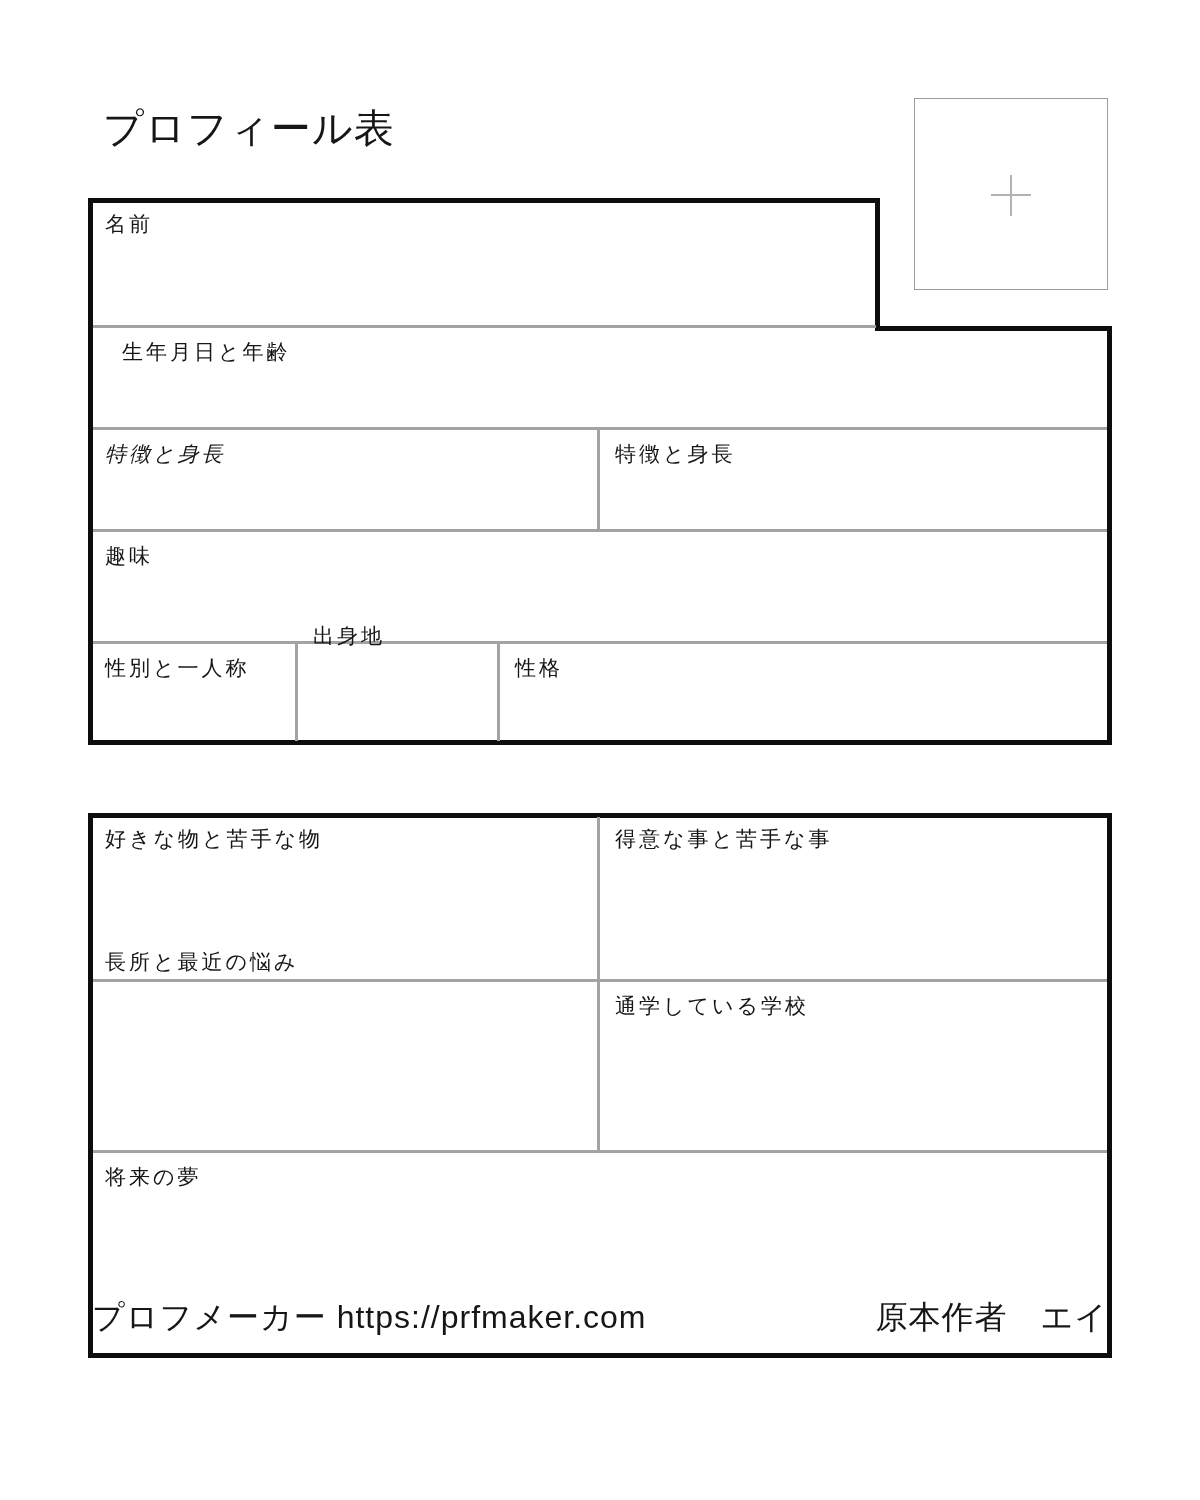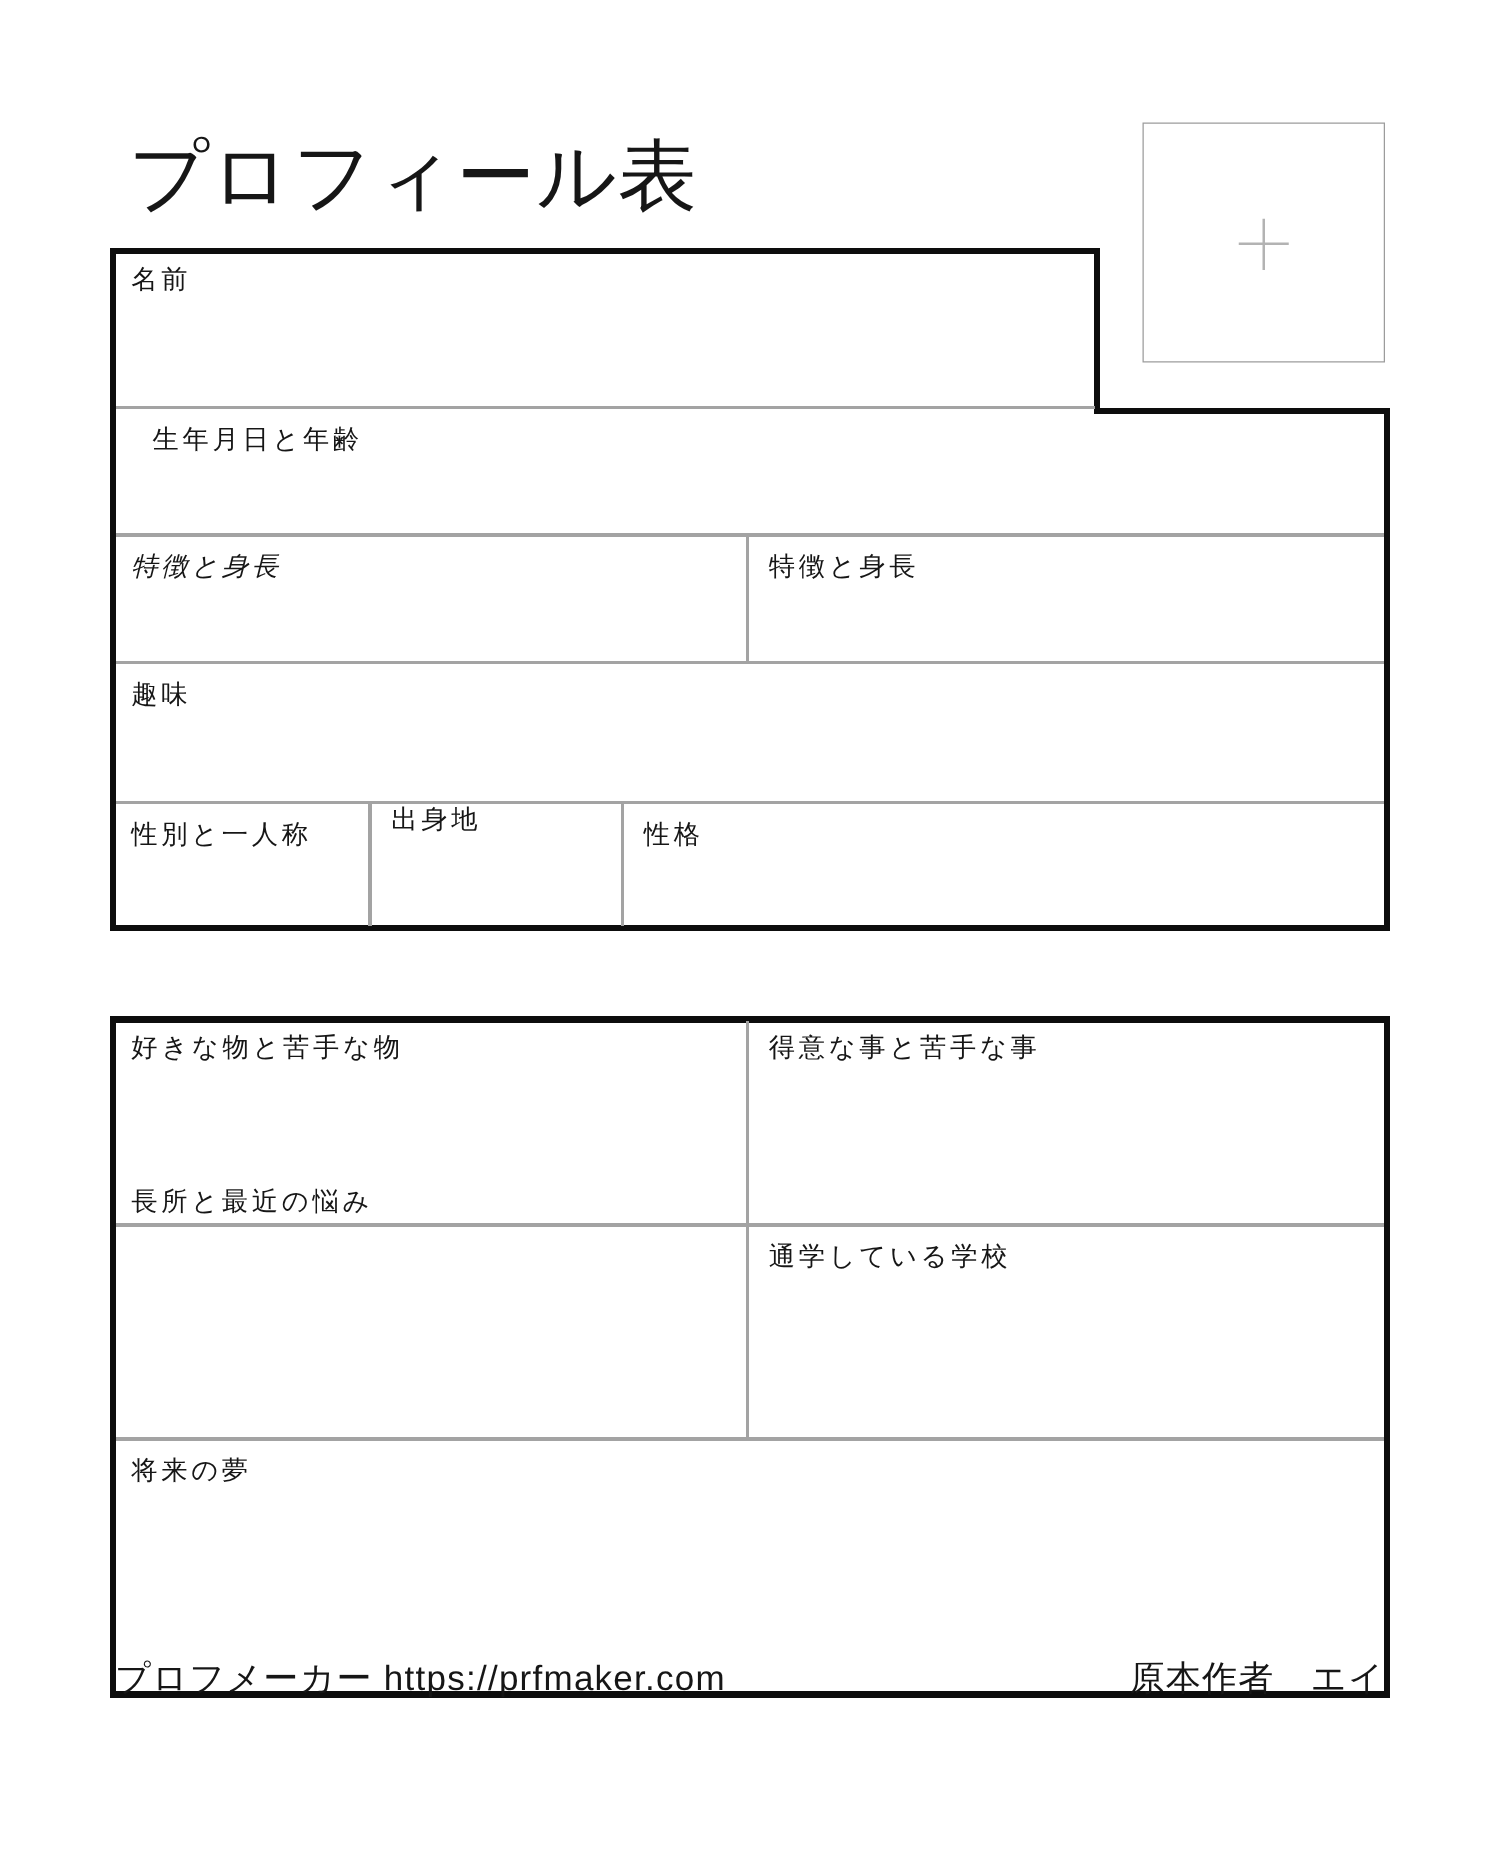--- a/index.html
+++ b/index.html
@@ -3,39 +3,39 @@
 <meta charset="utf-8">
 <style>
   html,body{margin:0;padding:0;}
   body{
     width:1200px;height:1500px;position:relative;background:#ffffff;
     font-family:"Liberation Sans","DejaVu Sans",sans-serif;color:#161616;
     overflow:hidden;
   }
   .page-title{
     position:absolute;left:103px;top:104px;
-    font-size:63px;line-height:1.2;font-weight:400;letter-spacing:1px;
+    font-size:40px;line-height:1.2;font-weight:400;letter-spacing:1px;
     white-space:nowrap;
   }
   .photo-box{
     position:absolute;left:914px;top:98px;width:194px;height:192px;
     border:1px solid #9c9c9c;box-sizing:border-box;background:#ffffff;
   }
   .photo-box svg{position:absolute;left:0;top:0;}
   .borders-svg{position:absolute;left:0;top:0;}
   .cell{
     position:absolute;box-sizing:border-box;padding:13px 17px;
     background:transparent;
   }
   .cell-label{
     font-size:21px;letter-spacing:3px;line-height:1.25;display:inline-block;
     white-space:nowrap;
   }
   .footer-credit{
-    position:absolute;top:1324px;font-size:28px;letter-spacing:1px;
+    position:absolute;top:1296px;font-size:32px;letter-spacing:1px;
     white-space:nowrap;
   }
   .footer-left{left:92px;}
   .footer-right{right:92px;}
 </style>
 </head>
 <body>
 
 <div class="page-title">プロフィール表</div>
 
@@ -77,21 +77,21 @@
   </div>
   <div class="cell" style="left:598px;top:428px;width:514px;height:102px;">
     <span class="cell-label">特徴と身長</span>
   </div>
   <div class="cell" style="left:88px;top:530px;width:1024px;height:112px;">
     <span class="cell-label">趣味</span>
   </div>
   <div class="cell" style="left:88px;top:642px;width:208px;height:103px;">
     <span class="cell-label">性別と一人称</span>
   </div>
-  <div class="cell" style="left:296px;top:630px;width:202px;height:103px;">
+  <div class="cell" style="left:296px;top:610px;width:202px;height:103px;">
     <span class="cell-label">出身地</span>
   </div>
   <div class="cell" style="left:498px;top:642px;width:614px;height:103px;">
     <span class="cell-label">性格</span>
   </div>
 </div>
 
 <div>
   <div class="cell" style="left:88px;top:813px;width:510px;height:167px;">
     <span class="cell-label">好きな物と苦手な物</span>

